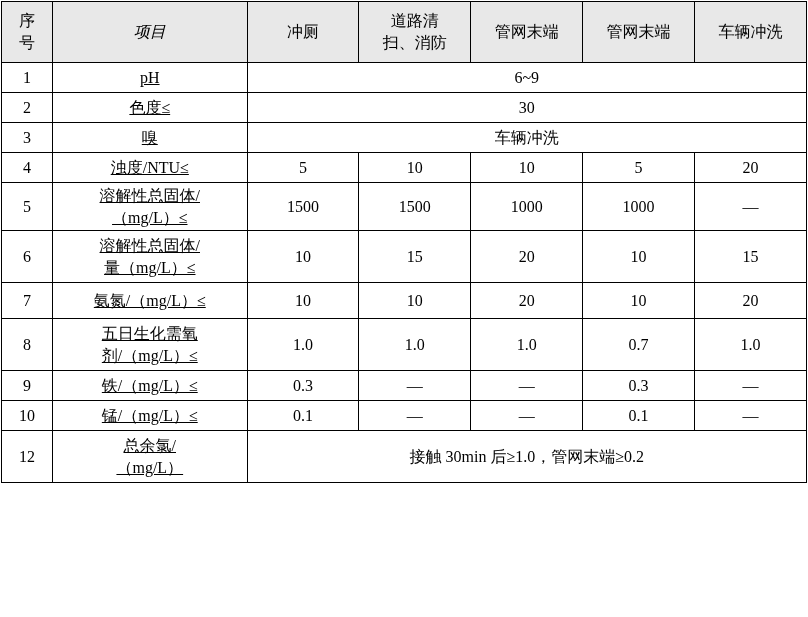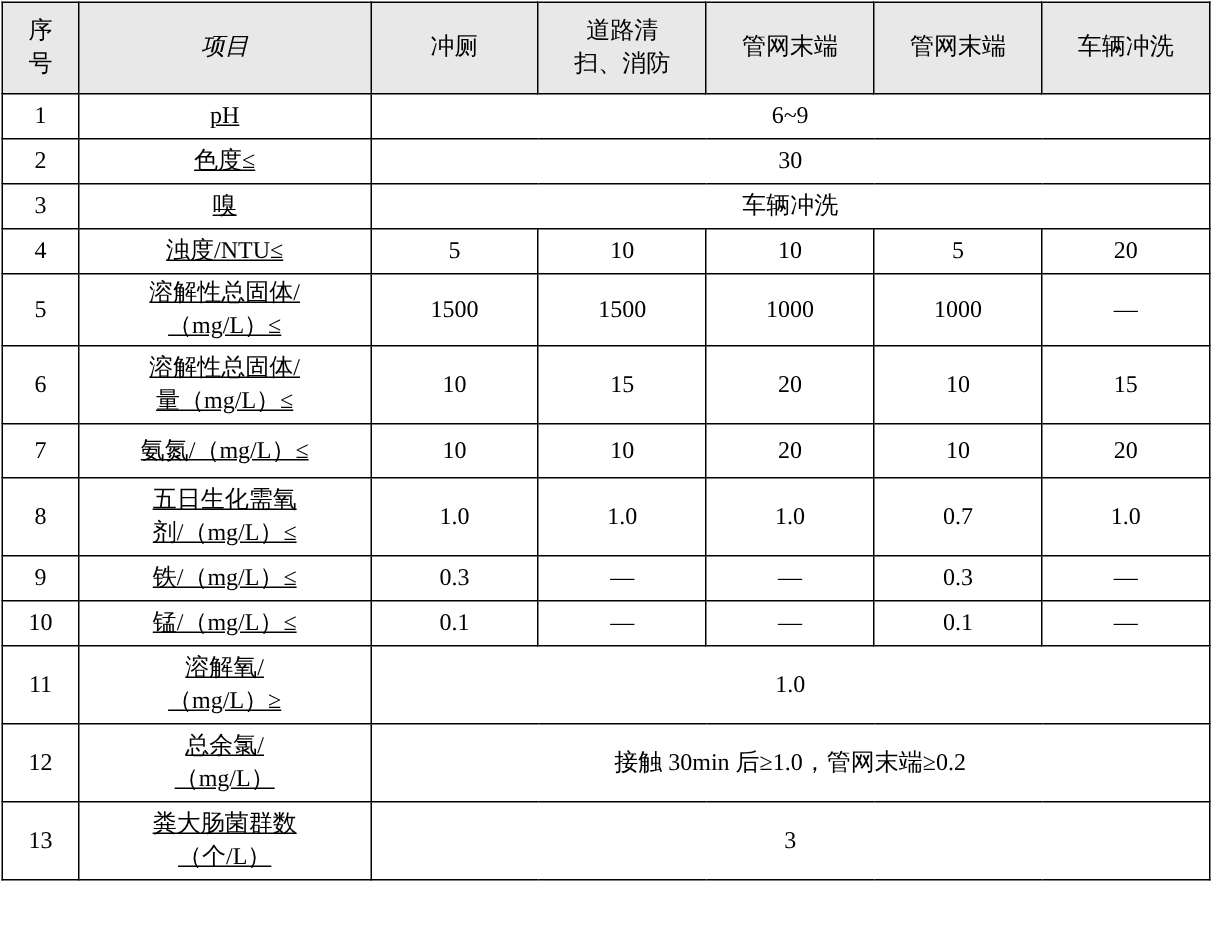--- a/index.html
+++ b/index.html
@@ -192,42 +192,26 @@
       <tr class="r-h30">
         <td class="idx">10</td>
         <td class="item">锰/（mg/L）≤</td>
         <td class="val">0.1</td>
         <td class="val dash">—</td>
         <td class="val dash">—</td>
         <td class="val">0.1</td>
         <td class="val dash">—</td>
       </tr>
 
-      <tr class="r-h52">
-        <td class="idx">11</td>
-        <td class="item">
-          <span class="two-line">溶解氧/</span>
-          <span class="two-line">（mg/L）≥</span>
-        </td>
-        <td class="span-all" colspan="5">1.0</td>
-      </tr>
 
       <tr class="r-h52">
         <td class="idx">12</td>
         <td class="item">
           <span class="two-line">总余氯/</span>
           <span class="two-line">（mg/L）</span>
         </td>
         <td class="span-all" colspan="5">接触 30min 后≥1.0，管网末端≥0.2</td>
       </tr>
 
-      <tr class="r-h52">
-        <td class="idx">13</td>
-        <td class="item">
-          <span class="two-line">粪大肠菌群数</span>
-          <span class="two-line">（个/L）</span>
-        </td>
-        <td class="span-all" colspan="5">3</td>
-      </tr>
 
     </tbody>
   </table>
 </div>
 
 </body></html>

